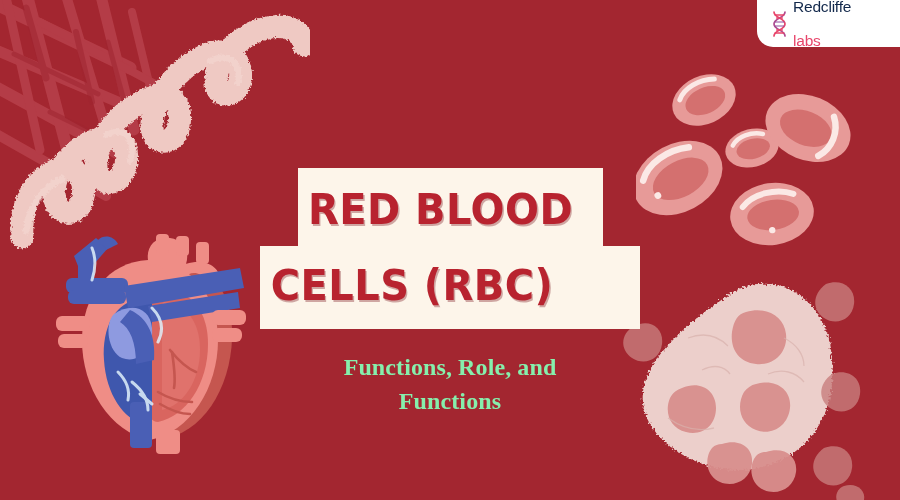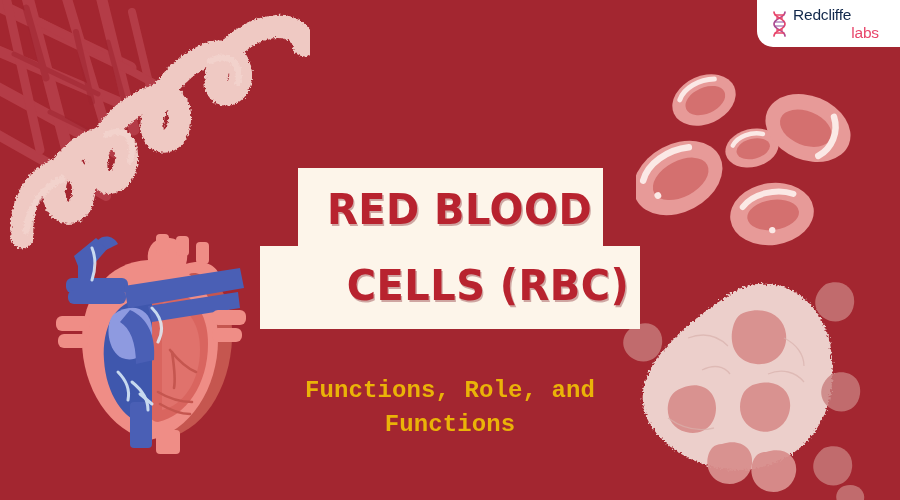--- a/index.html
+++ b/index.html
@@ -31,38 +31,38 @@
     position:absolute;right:0;top:0;
     width:143px;height:47px;
     background:#ffffff;
     border-bottom-left-radius:16px;
     display:flex;align-items:center;
     padding-left:14px;
     box-sizing:border-box;
     gap:5px;
   }
   .logo-dna{width:17px;height:26px;flex:0 0 auto;}
-  .logo-words{display:flex;flex-direction:row;line-height:1.0;}
+  .logo-words{display:flex;flex-direction:column;line-height:1.0;}
   .logo-top{
     font-size:15.5px;font-weight:400;color:#12284b;
     letter-spacing:-.2px;
   }
   .logo-bot{
     font-size:15.5px;font-weight:400;color:#e8456b;
     letter-spacing:-.2px;margin-top:18px;
   }
 
   
   .title-wrap{
     position:absolute;left:0;right:0;top:168px;
     display:flex;flex-direction:column;align-items:center;
   }
   .title-band{
     background:#fdf5ea;
-    display:flex;align-items:center;justify-content:flex-end;
+    display:flex;align-items:center;justify-content:flex-start;
     box-sizing:border-box;
   }
   .band-top{
     width:305px;height:78px;padding-top:4px;
   }
   .band-bottom{
     width:380px;height:83px;padding-bottom:6px;
   }
   .title-line{
     font-family:"DejaVu Sans", sans-serif;
@@ -72,27 +72,26 @@
     letter-spacing:.5px;
     white-space:nowrap;
     transform:scaleX(.93);
     text-shadow:1.5px 1.5px 0 rgba(120,20,28,.35);
   }
 
   
   .subtitle{
     position:absolute;left:0;right:0;top:350px;
     text-align:center;
-    color:#eab308;
-    font-family:Liberation Mono, monospace;
+    color:#86efac;
+    font-family:Liberation Serif, serif;
     font-weight:700;
     font-size:24px;
     line-height:34px;
     letter-spacing:.1px;
-    margin-top:24px;
   }
   .subtitle span{display:block;}
 </style>
 </head>
 <body>
 
 <div class="stage">
 
   <svg class="art" id="fibrin-mesh" viewBox="0 0 300 250">
     <g stroke="#b8414b" stroke-linecap="round" fill="none" opacity="0.95">

